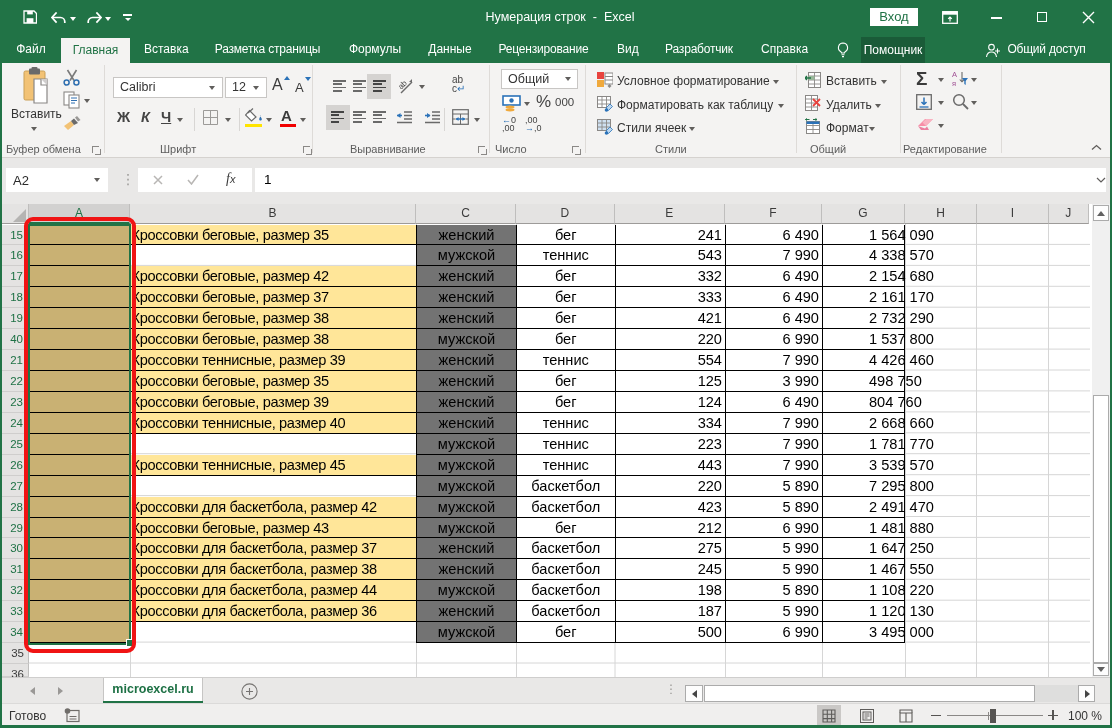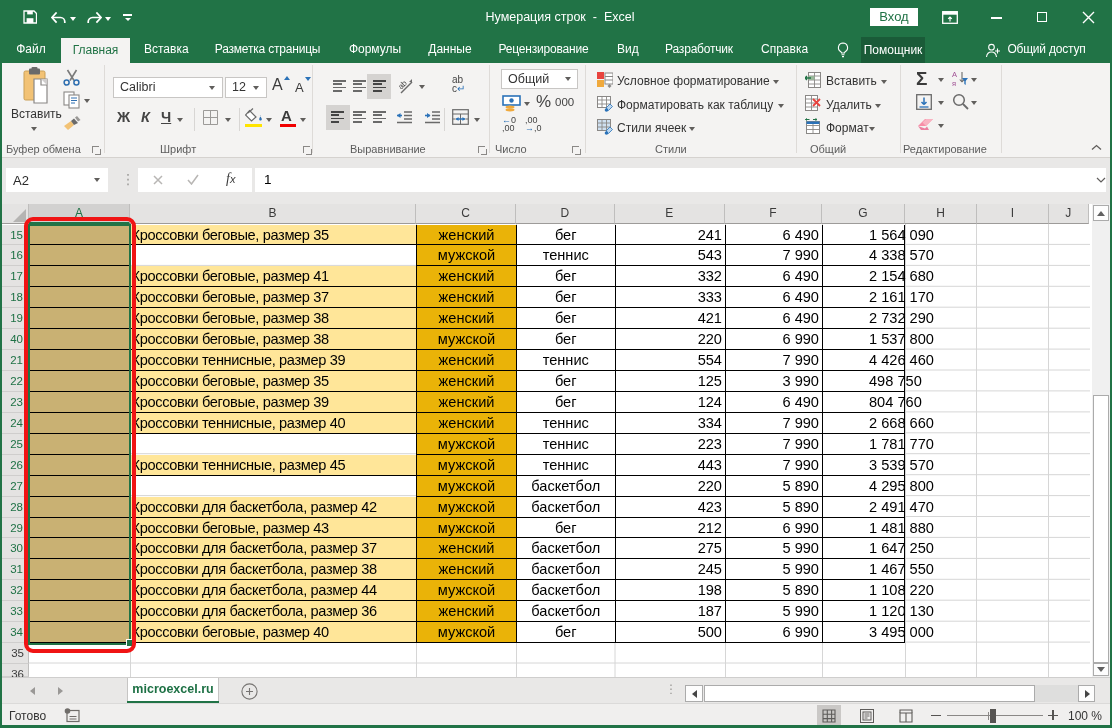--- a/index.html
+++ b/index.html
@@ -32,33 +32,33 @@
 #corner{position:absolute;left:0;top:0;width:27px;height:20px;background:#e4e3e2;border-right:1px solid #bfbebd;border-bottom:1px solid #9d9b99;}
 #corner:after{content:"";position:absolute;right:2px;bottom:1px;width:0;height:0;border-left:13px solid transparent;border-bottom:13px solid #b5b4b2;}
 .rh{position:absolute;left:0;width:27px;background:#e4e3e2;border-right:1px solid #bfbebd;border-bottom:1px solid #cfcecd;font-size:11.5px;color:#3b3b3b;text-align:right;padding-right:4px;line-height:20px;}
 .rh.sel{color:#1e7145;border-right:2px solid #217346;}
 .glayer{position:absolute;left:27px;top:20px;}
 .gl{stroke:#d6d6d6;stroke-width:1;}
 .drow{position:absolute;left:27px;width:878px;height:20.93px;}
 .drow>div{position:absolute;top:0;height:20.93px;border-bottom:1px solid #000;font-size:14.6px;color:#000;line-height:20.5px;white-space:nowrap;}
 .ca{left:0;width:99.5px;background:#c9b173;}
 .cb{left:99.5px;width:287.5px;background:#ffe699;border-left:1px solid #000;padding-left:2px;letter-spacing:-0.35px;}
-.cc{left:387px;width:100px;background:#eab308;border-left:1px solid #000;text-align:center;}
+.cc{left:387px;width:100px;background:#737373;border-left:1px solid #000;text-align:center;}
 .cd{left:487px;width:98.5px;background:#fff;border-left:1px solid #000;text-align:center;}
 .ce{left:585.5px;width:110.5px;background:#fff;border-left:1px solid #000;text-align:right;padding-right:3px;}
 .cf{left:696px;width:97px;background:#fff;border-left:1px solid #000;text-align:right;padding-right:3px;}
 .cg{left:793px;width:83px;background:#fff;border-left:1px solid #000;border-right:1px solid #000;text-align:right;padding-right:3px;padding-left:46px;}
 #selrect{position:absolute;left:26px;top:19.5px;width:102.5px;height:421px;border:2px solid #217346;z-index:5;}
 #fillh{position:absolute;left:124px;top:435px;width:8px;height:8px;background:#217346;border:1px solid #fff;z-index:6;}
 #redrect{position:absolute;left:21.5px;top:13px;width:112px;height:436px;border:4.5px solid #f01414;border-radius:9px;z-index:7;}
 #vsb{position:absolute;left:1092px;top:204px;width:18px;height:473px;background:#f0f0f0;}
 .sbtn{position:absolute;background:#fdfdfd;border:1px solid #ababab;}
 #vthumb{position:absolute;left:0.5px;top:191px;width:16px;height:268px;background:#fff;border:1px solid #ababab;}
 #stabs{position:absolute;left:2px;top:677px;width:1108px;height:26px;background:#e9e8e7;border-top:1px solid #cfcecd;}
-#acttab{position:absolute;left:101px;top:0;width:92px;height:23px;background:#fff;border-left:1px solid #c6c5c4;border-right:1px solid #c6c5c4;color:#1e7145;font-weight:bold;font-size:12.5px;text-align:center;line-height:23px;margin-left:24px;}
+#acttab{position:absolute;left:101px;top:0;width:100px;height:23px;background:#fff;border-left:1px solid #c6c5c4;border-right:1px solid #c6c5c4;color:#1e7145;font-weight:bold;font-size:12.5px;text-align:center;line-height:23px;}
 #acttab:after{content:"";position:absolute;left:-1px;right:-1px;bottom:-3px;height:3px;background:#217346;}
 #sbar{position:absolute;left:2px;top:703px;width:1108px;height:22px;background:#f0efee;border-top:1px solid #dbdad9;font-size:12px;color:#444;}
 #bstrip{position:absolute;left:0;top:725px;width:1112px;height:3px;background:#217346;}
 #ledge{position:absolute;left:0;top:36px;width:2px;height:692px;background:#217346;}
 #redge{position:absolute;left:1110px;top:36px;width:2px;height:692px;background:#217346;}
 </style></head>
 <body>
 <div id="win">
 
 <div id="tabs">
@@ -438,21 +438,21 @@
 <div class="drow" style="top:41.43px">
 <div class="ca"></div>
         <div class="cc">мужской</div>
         <div class="cd">теннис</div>
         <div class="ce">543</div>
         <div class="cf">7 990</div>
         <div class="cg">4 338 570</div>
 </div>
 <div class="drow" style="top:62.36px">
 <div class="ca"></div>
-        <div class="cb">Кроссовки беговые, размер 41</div>
+        <div class="cb">Кроссовки беговые, размер 42</div>
         <div class="cc">женский</div>
         <div class="cd">бег</div>
         <div class="ce">332</div>
         <div class="cf">6 490</div>
         <div class="cg">2 154 680</div>
 </div>
 <div class="drow" style="top:83.29px">
 <div class="ca"></div>
         <div class="cb">Кроссовки беговые, размер 37</div>
         <div class="cc">женский</div>
@@ -531,21 +531,21 @@
         <div class="ce">443</div>
         <div class="cf">7 990</div>
         <div class="cg">3 539 570</div>
 </div>
 <div class="drow" style="top:271.66px">
 <div class="ca"></div>
         <div class="cc">мужской</div>
         <div class="cd">баскетбол</div>
         <div class="ce">220</div>
         <div class="cf">5 890</div>
-        <div class="cg">4 295 800</div>
+        <div class="cg">7 295 800</div>
 </div>
 <div class="drow" style="top:292.59px">
 <div class="ca"></div>
         <div class="cb">Кроссовки для баскетбола, размер 42</div>
         <div class="cc">мужской</div>
         <div class="cd">баскетбол</div>
         <div class="ce">423</div>
         <div class="cf">5 890</div>
         <div class="cg">2 491 470</div>
 </div>
@@ -589,21 +589,20 @@
 <div class="ca"></div>
         <div class="cb">Кроссовки для баскетбола, размер 36</div>
         <div class="cc">женский</div>
         <div class="cd">баскетбол</div>
         <div class="ce">187</div>
         <div class="cf">5 990</div>
         <div class="cg">1 120 130</div>
 </div>
 <div class="drow" style="top:418.17px">
 <div class="ca"></div>
-        <div class="cb">Кроссовки беговые, размер 40</div>
         <div class="cc">мужской</div>
         <div class="cd">бег</div>
         <div class="ce">500</div>
         <div class="cf">6 990</div>
         <div class="cg">3 495 000</div>
 </div>
  <div id="selrect"></div>
  <div id="fillh"></div>
  <div id="redrect"></div>
 </div>

